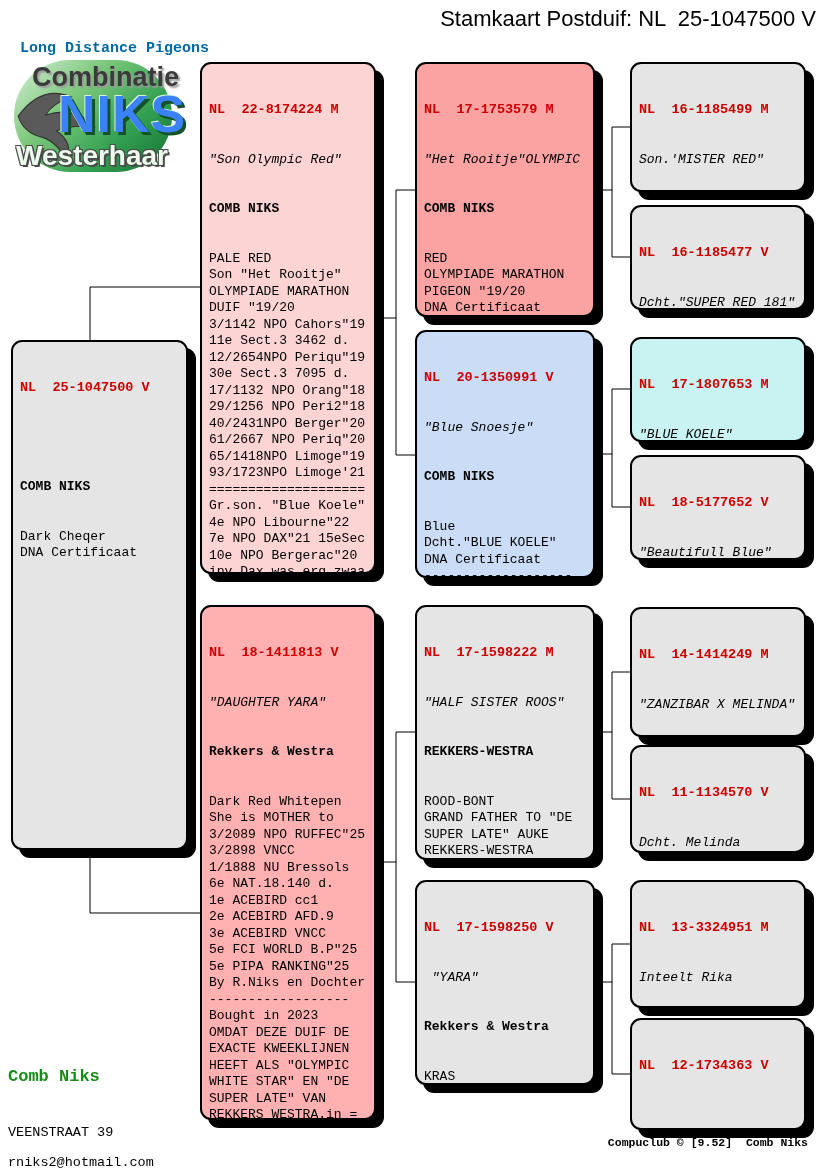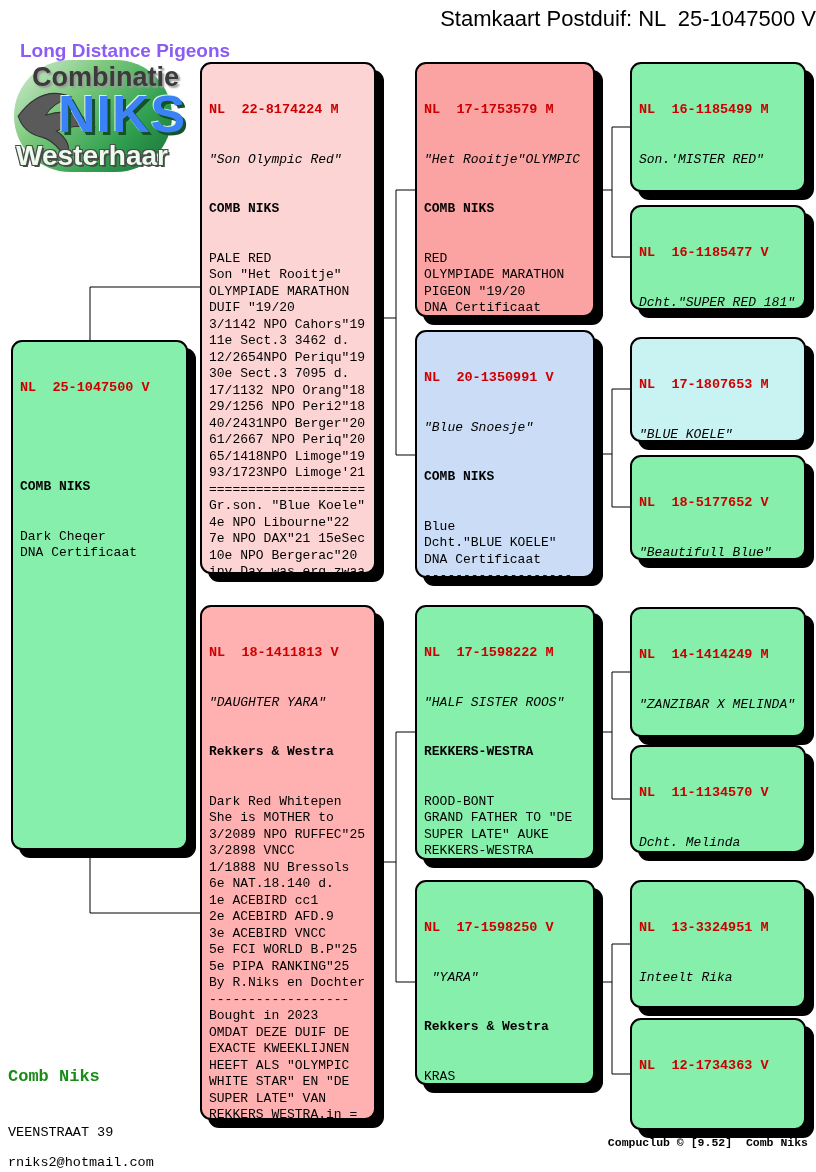--- a/index.html
+++ b/index.html
@@ -2,36 +2,36 @@
 <html><head>
 <meta charset="utf-8">
 <style>
   html,body{margin:0;padding:0;background:#fff;}
   body{position:relative;width:816px;height:1172px;font-family:"Liberation Mono",monospace;color:#000;overflow:hidden;}
   .page-title{position:absolute;top:6px;left:0;width:816px;text-align:right;
     font-family:"Liberation Sans",sans-serif;font-size:22px;white-space:pre;color:#000;}
   
   svg.connectors{position:absolute;left:0;top:0;width:816px;height:1172px;pointer-events:none;z-index:0;}
   
-  .pbox{position:absolute;z-index:1;background:#86efac;border:2px solid #000;border-radius:11px;
+  .pbox{position:absolute;z-index:1;background:#e5e5e5;border:2px solid #000;border-radius:11px;
     box-shadow:8px 8px 0 #000;padding:5px 7px;box-sizing:border-box;
     font-size:13px;line-height:16.5px;white-space:pre;overflow:hidden;}
   .ring{color:#cc0000;font-weight:bold;font-size:13.5px;}
   .bname{font-style:italic;min-height:16.5px;}
   .owner{font-weight:bold;min-height:16.5px;}
   .bline{min-height:16.5px;}
   .c-pink{background:#fcd4d4;}
   .c-rose{background:#ffb1b1;}
   .c-salmon{background:#fba2a2;}
   .c-blue{background:#cadcf6;}
   .c-cyan{background:#c9f3f3;}
   
   .logo{position:absolute;left:12px;top:40px;width:190px;height:138px;z-index:1;}
-  .logo-top{position:absolute;left:8px;top:0;font-family:Liberation Sans, sans-serif;
-    font-weight:bold;font-size:19px;color:#8b5cf6;letter-spacing:0px;white-space:pre;}
+  .logo-top{position:absolute;left:8px;top:0;font-family:Liberation Mono, monospace;
+    font-weight:bold;font-size:15px;color:#0369a1;letter-spacing:0px;white-space:pre;}
   .logo-capsule{position:absolute;left:2px;top:20px;width:158px;height:112px;border-radius:60px;
     background:linear-gradient(135deg,#d9efd9 0%,#7cc87c 35%,#2f9e4f 70%,#176e33 100%);}
   .logo-pigeon{position:absolute;left:0px;top:40px;width:110px;height:85px;}
   .logo-combinatie{position:absolute;left:20px;top:22px;font-family:"Liberation Sans",sans-serif;
     font-weight:bold;font-size:27px;color:#3b3b3b;text-shadow:2px 2px 2px #9a9a9a;white-space:pre;}
   .logo-niks{position:absolute;left:46px;top:44px;font-family:"Liberation Sans",sans-serif;
     font-weight:bold;font-size:52px;letter-spacing:1px;color:#3b82f6;
     text-shadow:3px 3px 0 #14532a,-1px -1px 0 #d8f5d8;white-space:pre;}
   .logo-westerhaar{position:absolute;left:4px;top:100px;font-family:"Liberation Sans",sans-serif;
     font-weight:bold;font-size:28px;color:#ecfbec;

